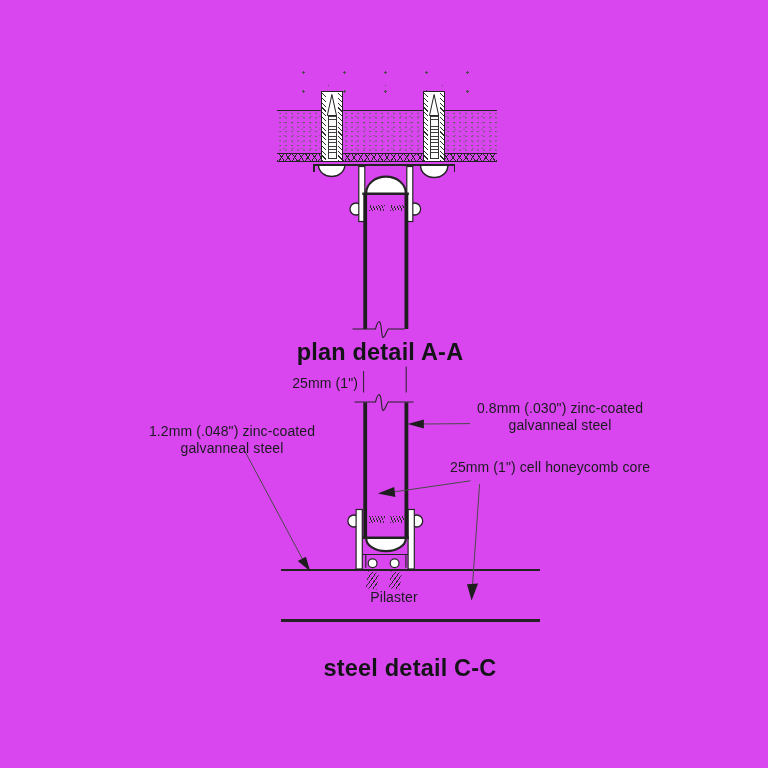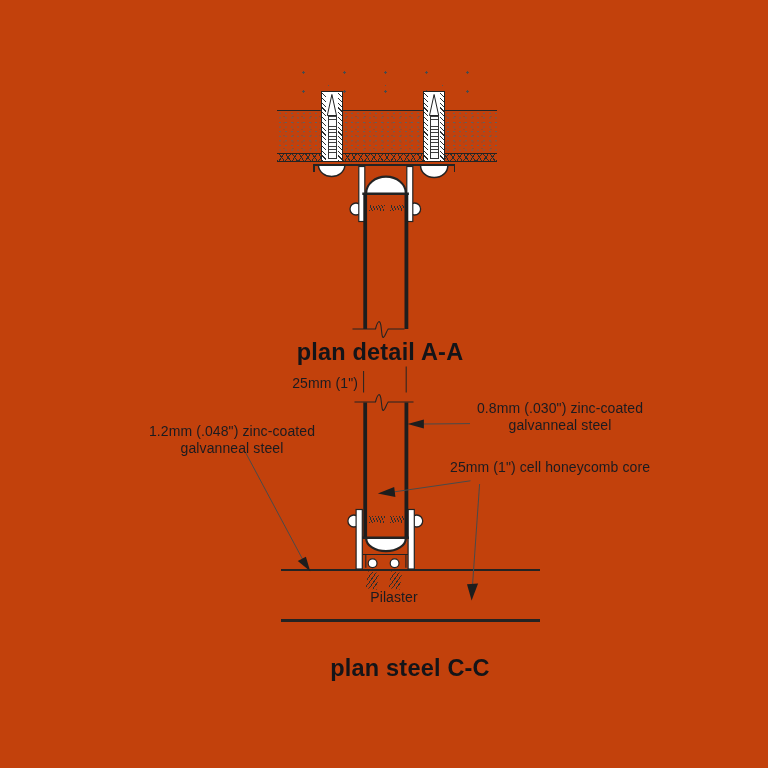--- a/index.html
+++ b/index.html
@@ -1,16 +1,16 @@
 <!DOCTYPE html>
 <html><head>
 <meta charset="utf-8">
 <style>
   html,body{margin:0;padding:0;background:#ffffff;}
-  #canvas{position:relative;width:768px;height:768px;background:#c2410c;overflow:hidden;
+  #canvas{position:relative;width:768px;height:768px;background:#d946ef;overflow:hidden;
           font-family:"Liberation Sans", sans-serif;}
   .ln{position:absolute;background:#232323;}
   
   .speckle-top{position:absolute;left:277px;top:60px;width:220px;height:47px;
     background-image:radial-gradient(circle,#4a4a4a 1px,transparent 1.3px),
                      radial-gradient(circle,#555555 0.8px,transparent 1px);
     background-size:41px 19px,57px 27px;background-position:6px 3px,23px 12px;}
   
   .concrete{position:absolute;left:277px;top:111.2px;width:220px;height:41.8px;
     background-image:radial-gradient(circle,#606060 0.62px,transparent 0.8px),
@@ -145,15 +145,15 @@
 
   <div class="lbl" style="left:128px;top:423px;width:208px;text-align:center;">
     <span style="display:block;">1.2mm (.048") zinc-coated</span>
     <span style="display:block;">galvanneal steel</span>
   </div>
 
   <div class="lbl" style="left:450px;top:459px;width:240px;">25mm (1") cell honeycomb core</div>
 
   <div class="lbl" style="left:344px;top:588.5px;width:100px;text-align:center;">Pilaster</div>
 
-  <div class="title" style="left:300px;top:656px;width:220px;">plan steel C-C</div>
+  <div class="title" style="left:300px;top:656px;width:220px;">steel detail C-C</div>
 
 </div>
 
 </body></html>

